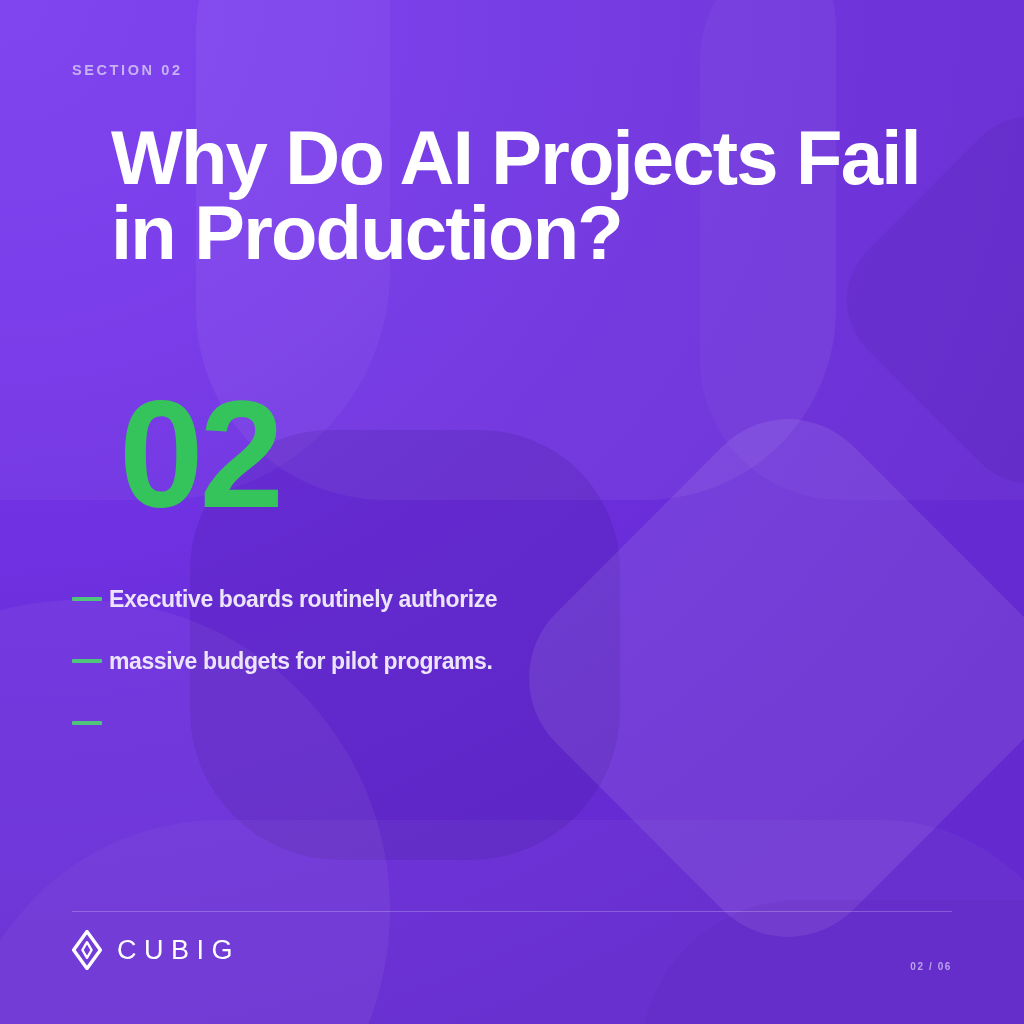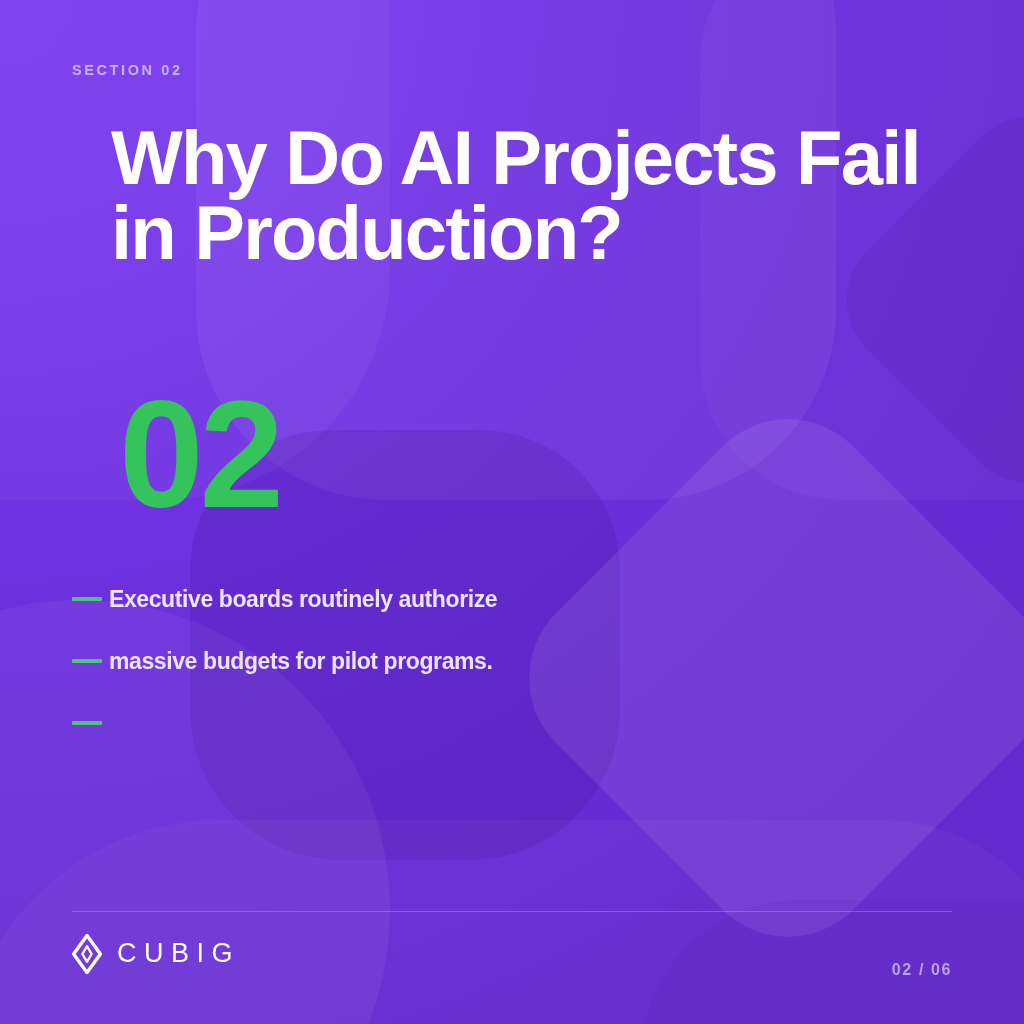--- a/index.html
+++ b/index.html
@@ -155,21 +155,21 @@
   }
   .brand{ display:flex; align-items:center; }
   .brand-mark{ width:30px; height:40px; margin-right:15px; display:block; }
   .brand-name{
     font-size:27px;
     font-weight:400;
     letter-spacing:7.5px;
     color:#ffffff;
   }
   .counter{
-    font-size:16px;
+    font-size:10px;
     font-weight:700;
     letter-spacing:1.6px;
     color:#b9a3ec;
     margin-top:33px;
   }
 </style>
 </head>
 <body>
 
 <div class="slide">

